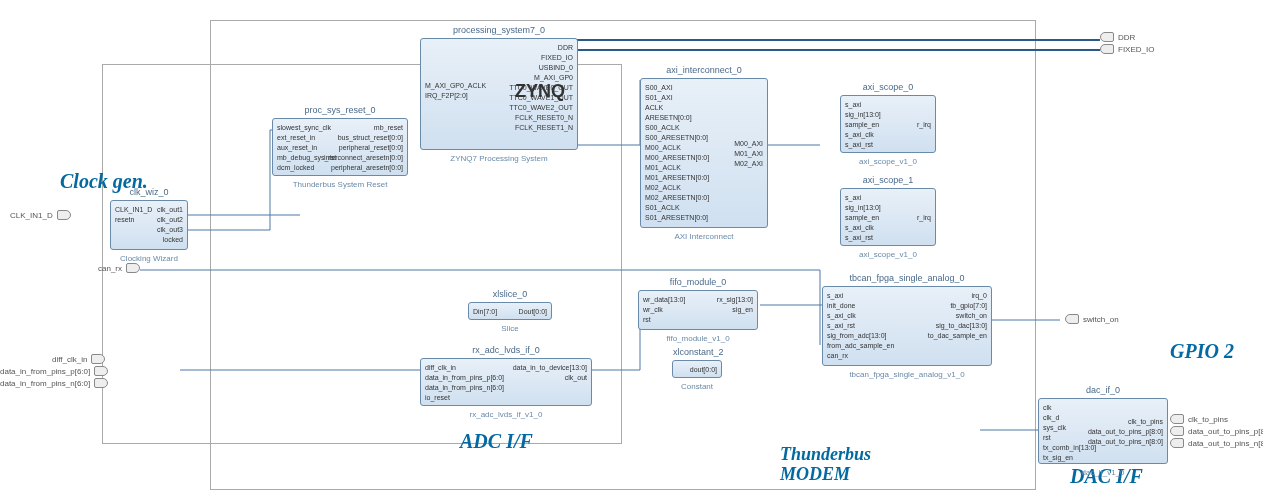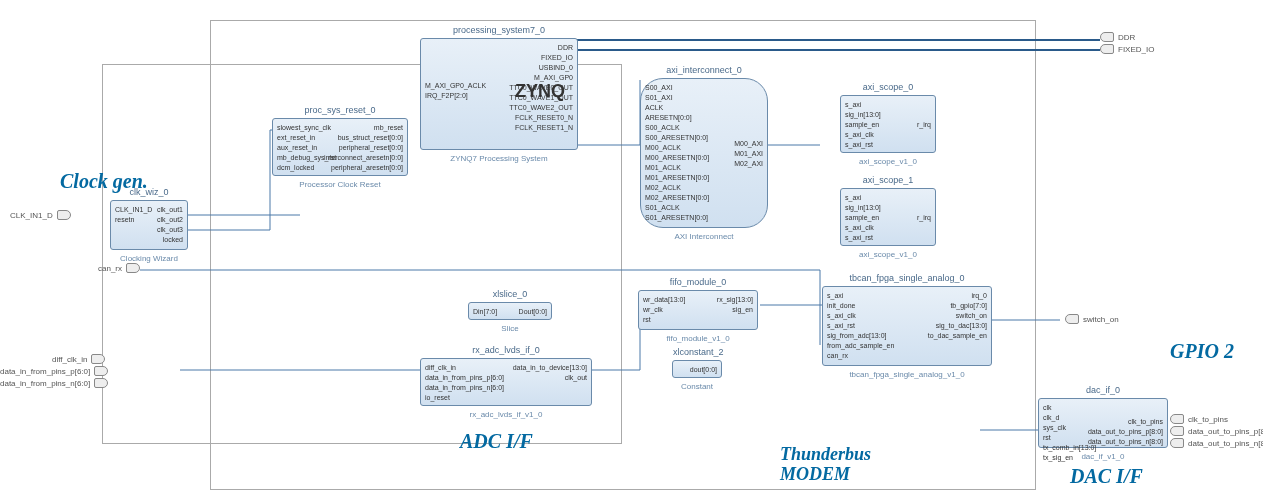--- a/index.html
+++ b/index.html
@@ -188,21 +188,21 @@
       <div class="port">mb_debug_sys_rst</div>
       <div class="port">dcm_locked</div>
     </div>
     <div class="port-list-right">
       <div class="port">mb_reset</div>
       <div class="port">bus_struct_reset[0:0]</div>
       <div class="port">peripheral_reset[0:0]</div>
       <div class="port">interconnect_aresetn[0:0]</div>
       <div class="port">peripheral_aresetn[0:0]</div>
     </div>
-    <div class="block-footer">Processor Clock Reset</div>
+    <div class="block-footer">Thunderbus System Reset</div>
   </div>
 
   <div class="block" style="left:420px; top:38px; width:158px; height:112px;">
     <div class="block-title">processing_system7_0</div>
     <div class="logo" style="right:12px; top:42px;">ZYNQ</div>
     <div class="port-list-left" style="top:42px;">
       <div class="port">M_AXI_GP0_ACLK</div>
       <div class="port">IRQ_F2P[2:0]</div>
     </div>
     <div class="port-list-right">
@@ -213,21 +213,21 @@
       <div class="port">TTC0_WAVE0_OUT</div>
       <div class="port">TTC0_WAVE1_OUT</div>
       <div class="port">TTC0_WAVE2_OUT</div>
       <div class="port">FCLK_RESET0_N</div>
       <div class="port">FCLK_RESET1_N</div>
     </div>
     <div class="block-footer">ZYNQ7 Processing System</div>
   </div>
 
 
-  <div class="block" style="left:640px; top:78px; width:128px; height:150px;border-radius:23px;">
+  <div class="block" style="left:640px; top:78px; width:128px; height:150px;">
     <div class="block-title">axi_interconnect_0</div>
     <div class="port-list-left">
       <div class="port">S00_AXI</div>
       <div class="port">S01_AXI</div>
       <div class="port">ACLK</div>
       <div class="port">ARESETN[0:0]</div>
       <div class="port">S00_ACLK</div>
       <div class="port">S00_ARESETN[0:0]</div>
       <div class="port">M00_ACLK</div>
       <div class="port">M00_ARESETN[0:0]</div>
@@ -338,21 +338,21 @@
     <div class="port-list-right">
       <div class="port">irq_0</div>
       <div class="port">tb_gpio[7:0]</div>
       <div class="port">switch_on</div>
       <div class="port">sig_to_dac[13:0]</div>
       <div class="port">to_dac_sample_en</div>
     </div>
     <div class="block-footer">tbcan_fpga_single_analog_v1_0</div>
   </div>
 
-  <div class="block" style="left:1038px; top:398px; width:130px; height:50px;padding-left:48px;">
+  <div class="block" style="left:1038px; top:398px; width:130px; height:66px;padding-left:48px;">
     <div class="block-title">dac_if_0</div>
     <div class="port-list-left">
       <div class="port">clk</div>
       <div class="port">clk_d</div>
       <div class="port">sys_clk</div>
       <div class="port">rst</div>
       <div class="port">tx_comb_in[13:0]</div>
       <div class="port">tx_sig_en</div>
     </div>
     <div class="port-list-right" style="top:18px;">

